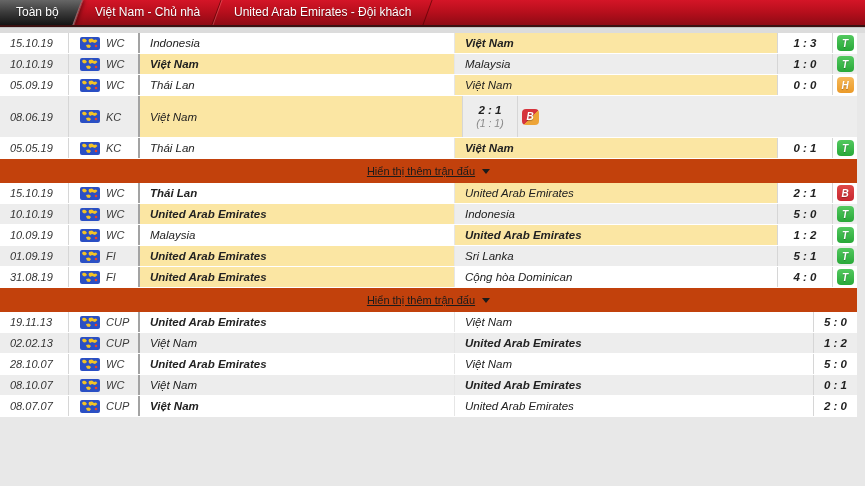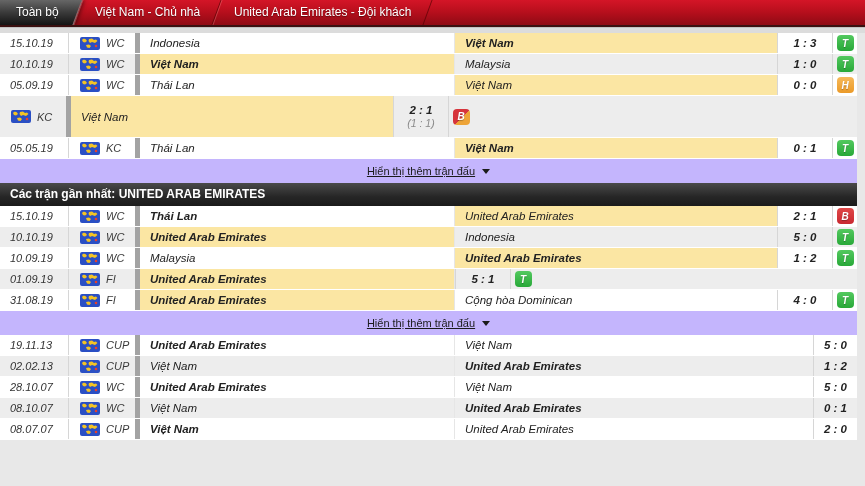--- a/index.html
+++ b/index.html
@@ -27,42 +27,42 @@
                 font-size:12px; font-weight:bold;
                 background:linear-gradient(#4a4a4a 0%,#262626 60%,#1b1b1b 100%); }
 
   .row { display:flex; align-items:stretch; min-height:21px; border-bottom:1px solid #fff;
          font-size:11px; color:#222; cursor:pointer;font-style:italic; }
   .row.norm { background:#fff; }
   .row.alt  { background:#ededed; }
 
   .cell { display:flex; align-items:center; }
   .c-date  { width:69px; padding-left:10px; border-right:1px solid #d6d6d6; color:#333; }
-  .c-comp  { width:71px; padding-left:11px; border-right:5px solid #a3a3a3; color:#3a3a3a; gap:6px; }
+  .c-comp  { width:71px; padding-left:11px; border-right:2px solid #a3a3a3; color:#3a3a3a; gap:6px; }
   .c-home  { width:315px; padding-left:10px; border-right:1px solid #e6e6e6; font-size:11.5px; }
   .c-away  { width:322px; padding-left:10px; font-size:11.5px; }
   .c-score { width:55px;  border-left:1px solid #d6d6d6; flex-direction:column; justify-content:center;
              font-weight:bold; font-size:11.5px; line-height:14px; padding:3px 8px; }
   .c-badge { width:25px;  border-left:1px solid #d6d6d6; justify-content:center; }
   .row.no-badge .c-away  { width:358px; }
   .row.no-badge .c-score { width:44px; }
 
   .team.b { font-weight:bold; }
   .cell.hl { background:var(--hl); }
 
   .score-sub { font-weight:normal; color:#8a8a8a; font-size:10.5px; line-height:13px; }
 
   .badge { width:17px; height:16px; border-radius:4px; color:#fff; font-size:10px; font-weight:bold;
            display:flex; align-items:center; justify-content:center; text-shadow:0 1px 1px rgba(0,0,0,.3); }
   .badge.win      { background:linear-gradient(#53c95f,var(--win)); }
   .badge.draw     { background:linear-gradient(#f6b95a,var(--draw)); }
   .badge.loss     { background:linear-gradient(#e04848,var(--loss)); }
   .badge.loss-pen { background:linear-gradient(135deg,#d6343c 52%,var(--loss2) 52%); }
 
-  .showmore { height:24px; background:#c4b5fd; display:flex; align-items:center; justify-content:center; }
+  .showmore { height:24px; background:#c2410c; display:flex; align-items:center; justify-content:center; }
   .showmore a { color:#1b1b1b; font-size:11px; text-decoration:underline; cursor:pointer; }
   .arrow-down { width:0; height:0; border-left:4px solid transparent; border-right:4px solid transparent;
                 border-top:5px solid #1b1b1b; display:inline-block; margin-left:7px; }
 
   .comp-icon { flex:0 0 auto; display:flex; }
 </style>
 </head>
 <body>
 
 <div class="tabbar">
@@ -151,20 +151,21 @@
     <div class="cell c-score">
       <span>0 : 0</span>
 
     </div>
     <div class="cell c-badge">
       <span class="badge draw">H</span>
     </div>
   </div>
 
   <div class="row alt" style="min-height: 42px;">
+    <div class="cell c-date">08.06.19</div>
     <div class="cell c-comp">
       <span class="comp-icon">
         <svg width="20" height="13" viewBox="0 0 20 13">
           <rect width="20" height="13" rx="2" fill="#2a4fc4"></rect>
           <path d="M2 3 C3 1.5 5 1.5 6 2.5 L7 4 5 5.5 3 5 Z" fill="#f3c324"></path>
           <path d="M9 2 L12 1.5 14 3 16 2.5 17.5 4 15 6 12 5 10 6 8.5 4 Z" fill="#f3c324"></path>
           <path d="M6 8 L9 7.5 11 9 9.5 11 7 10.5 Z" fill="#f3c324"></path>
           <circle cx="16" cy="9" r="1.3" fill="#e8402a"></circle>
         </svg>
       </span>
@@ -205,21 +206,20 @@
     </div>
   </div>
 </div>
     <div class="showmore">
       <a>Hiển thị thêm trận đấu</a>
       <i class="arrow-down"></i>
     </div>
   </div>
 
   <div>
-    <div class="sec-header">Các trận gần nhất: UNITED ARAB EMIRATES</div>
     <div>
   <div class="row norm">
     <div class="cell c-date">15.10.19</div>
     <div class="cell c-comp">
       <span class="comp-icon">
         <svg width="20" height="13" viewBox="0 0 20 13">
           <rect width="20" height="13" rx="2" fill="#2a4fc4"></rect>
           <path d="M2 3 C3 1.5 5 1.5 6 2.5 L7 4 5 5.5 3 5 Z" fill="#f3c324"></path>
           <path d="M9 2 L12 1.5 14 3 16 2.5 17.5 4 15 6 12 5 10 6 8.5 4 Z" fill="#f3c324"></path>
           <path d="M6 8 L9 7.5 11 9 9.5 11 7 10.5 Z" fill="#f3c324"></path>
@@ -297,20 +297,21 @@
           <rect width="20" height="13" rx="2" fill="#2a4fc4"></rect>
           <path d="M2 3 C3 1.5 5 1.5 6 2.5 L7 4 5 5.5 3 5 Z" fill="#f3c324"></path>
           <path d="M9 2 L12 1.5 14 3 16 2.5 17.5 4 15 6 12 5 10 6 8.5 4 Z" fill="#f3c324"></path>
           <path d="M6 8 L9 7.5 11 9 9.5 11 7 10.5 Z" fill="#f3c324"></path>
           <circle cx="16" cy="9" r="1.3" fill="#e8402a"></circle>
         </svg>
       </span>
       <span>FI</span>
     </div>
     <div class="cell c-home team b hl">United Arab Emirates</div>
+    <div class="cell c-away team">Sri Lanka</div>
     <div class="cell c-score">
       <span>5 : 1</span>
 
     </div>
     <div class="cell c-badge">
       <span class="badge win">T</span>
     </div>
   </div>
 
   <div class="row norm">

